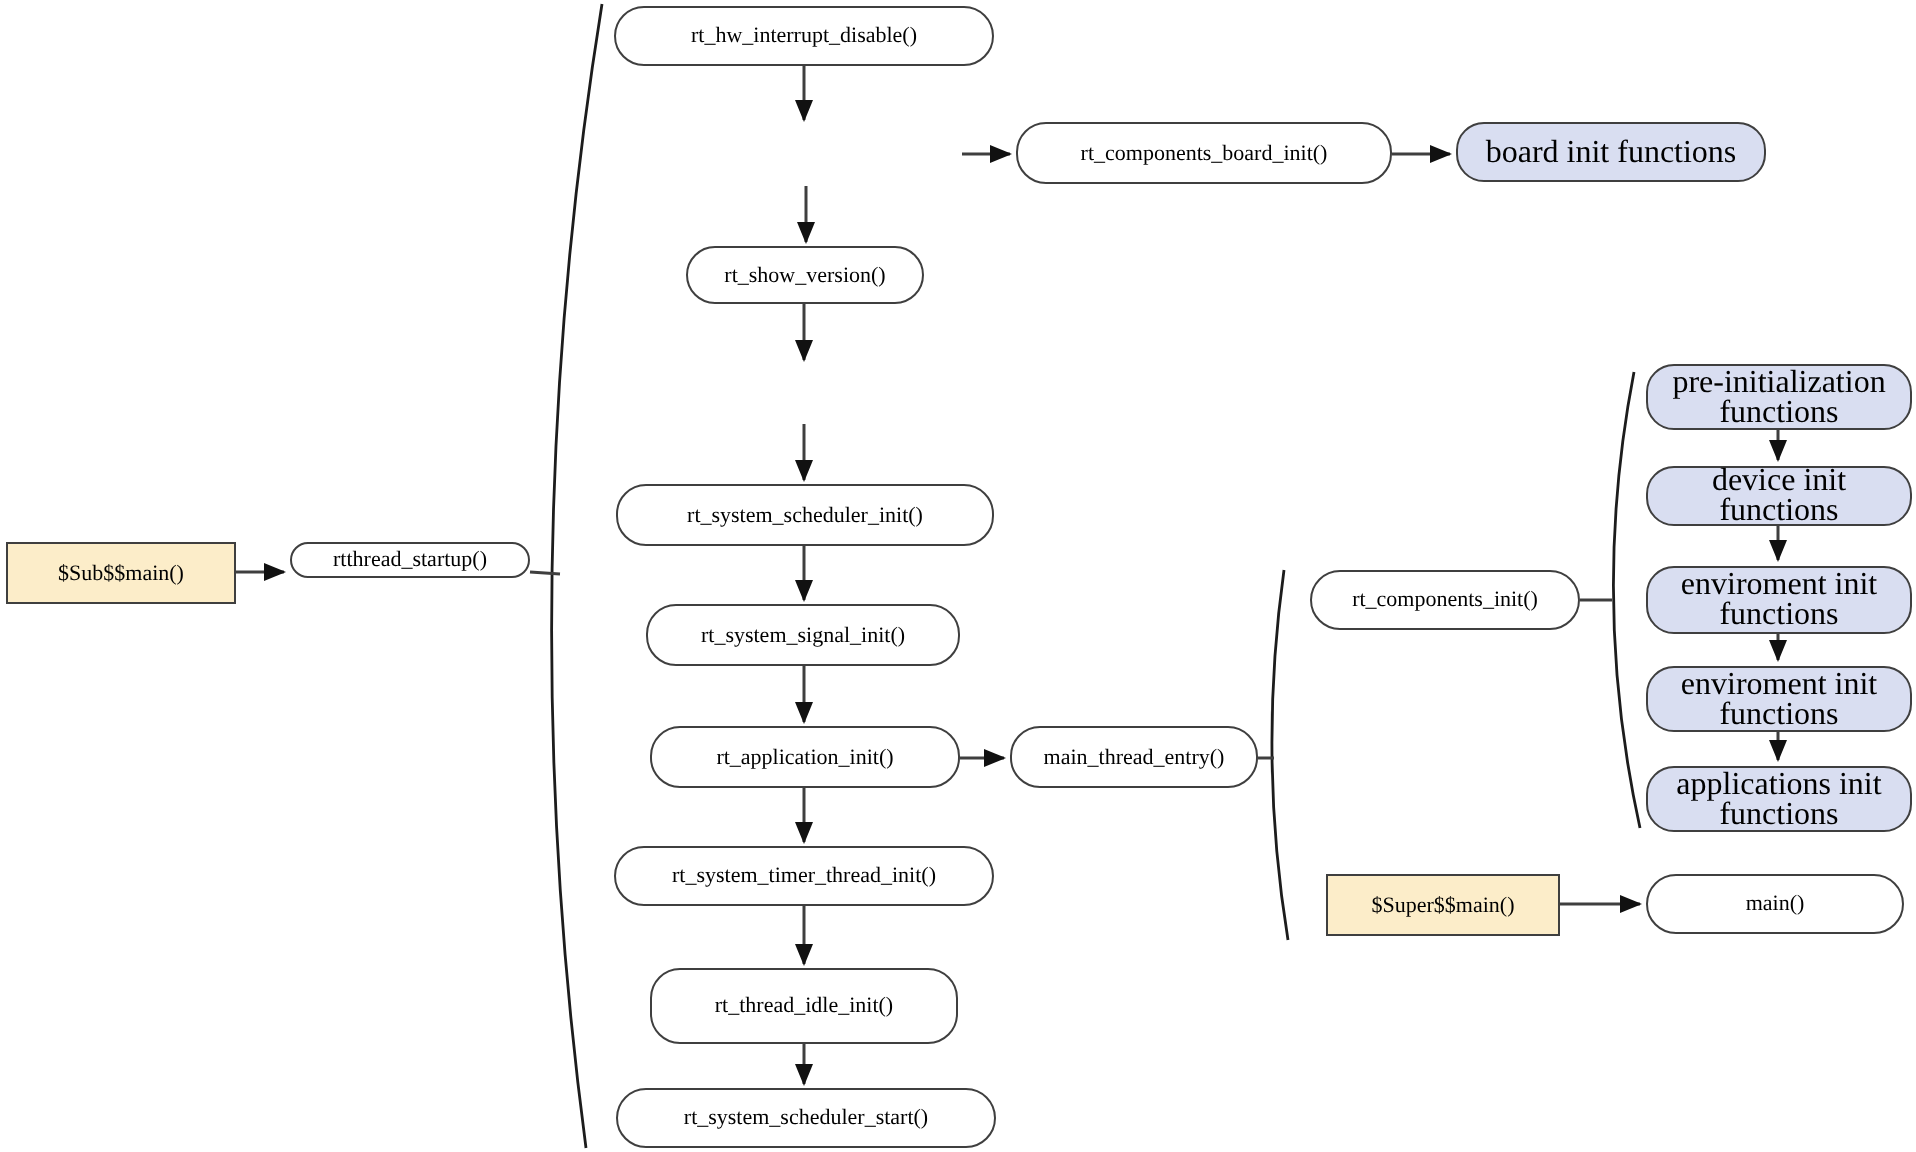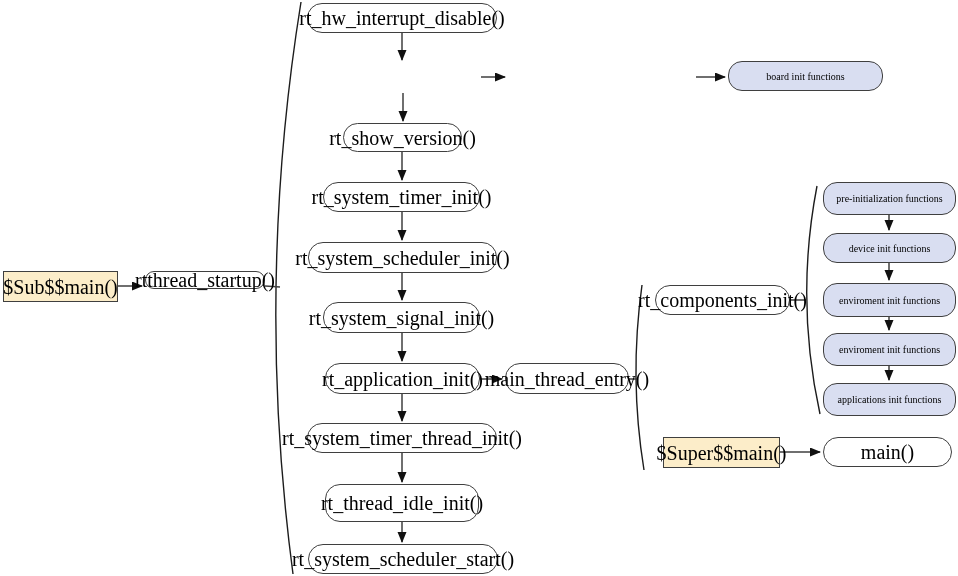--- a/index.html
+++ b/index.html
@@ -23,28 +23,28 @@
   .node{
     position:absolute;
     box-sizing:border-box;
     display:flex;
     align-items:center;
     justify-content:center;
     text-align:center;
     background:var(--white-fill);
     border:1.4px solid var(--border-color);
     color:var(--text-color);
-    font-size:20px;
+    font-size:11px;
     line-height:16px;
     white-space:nowrap;
   }
   .pill{border-radius:15px;}
   .blue{
     background:var(--blue-fill);
-    font-size:10px;
+    font-size:16px;
     line-height:15px;
     white-space:normal;
     border-radius:14px;
     padding:0 6px;
   }
   .box{background:var(--orange-fill);border-radius:0;}
   .connector{stroke:var(--line-color);stroke-width:1.5;fill:none;}
   .brace{stroke:#1c1c1c;stroke-width:1.4;fill:none;}
 </style>
 </head>
@@ -86,24 +86,24 @@
     <line class="connector" marker-end="url(#ah)" x1="889" y1="263" x2="889" y2="280"></line>
     <line class="connector" marker-end="url(#ah)" x1="889" y1="317" x2="889" y2="330"></line>
     <line class="connector" marker-end="url(#ah)" x1="889" y1="366" x2="889" y2="380"></line>
     <line class="connector" marker-end="url(#ah)" x1="780" y1="452" x2="820" y2="452"></line>
   </svg>
 
   <div class="node box" style="left:3px;top:271px;width:115px;height:31px">$Sub$$main()</div>
   <div class="node pill" style="left:145px;top:271px;width:120px;height:18px">rtthread_startup()</div>
 
   <div class="node pill" style="left:307px;top:3px;width:190px;height:30px">rt_hw_interrupt_disable()</div>
+  <div class="node pill" style="left:508px;top:61px;width:188px;height:31px">rt_components_board_init()</div>
   <div class="node pill blue" style="left:728px;top:61px;width:155px;height:30px">board init functions</div>
 
   <div class="node pill" style="left:343px;top:123px;width:119px;height:29px">rt_show_version()</div>
-  <div class="node pill" style="left:323px;top:182px;width:157px;height:30px">rt_system_timer_init()</div>
   <div class="node pill" style="left:308px;top:242px;width:189px;height:31px">rt_system_scheduler_init()</div>
   <div class="node pill" style="left:323px;top:302px;width:157px;height:31px">rt_system_signal_init()</div>
   <div class="node pill" style="left:325px;top:363px;width:155px;height:31px">rt_application_init()</div>
   <div class="node pill" style="left:505px;top:363px;width:124px;height:31px">main_thread_entry()</div>
   <div class="node pill" style="left:307px;top:423px;width:190px;height:30px">rt_system_timer_thread_init()</div>
   <div class="node pill" style="left:325px;top:484px;width:154px;height:38px">rt_thread_idle_init()</div>
   <div class="node pill" style="left:308px;top:544px;width:190px;height:30px">rt_system_scheduler_start()</div>
 
   <div class="node pill blue" style="left:823px;top:182px;width:133px;height:33px">pre-initialization functions</div>
 

